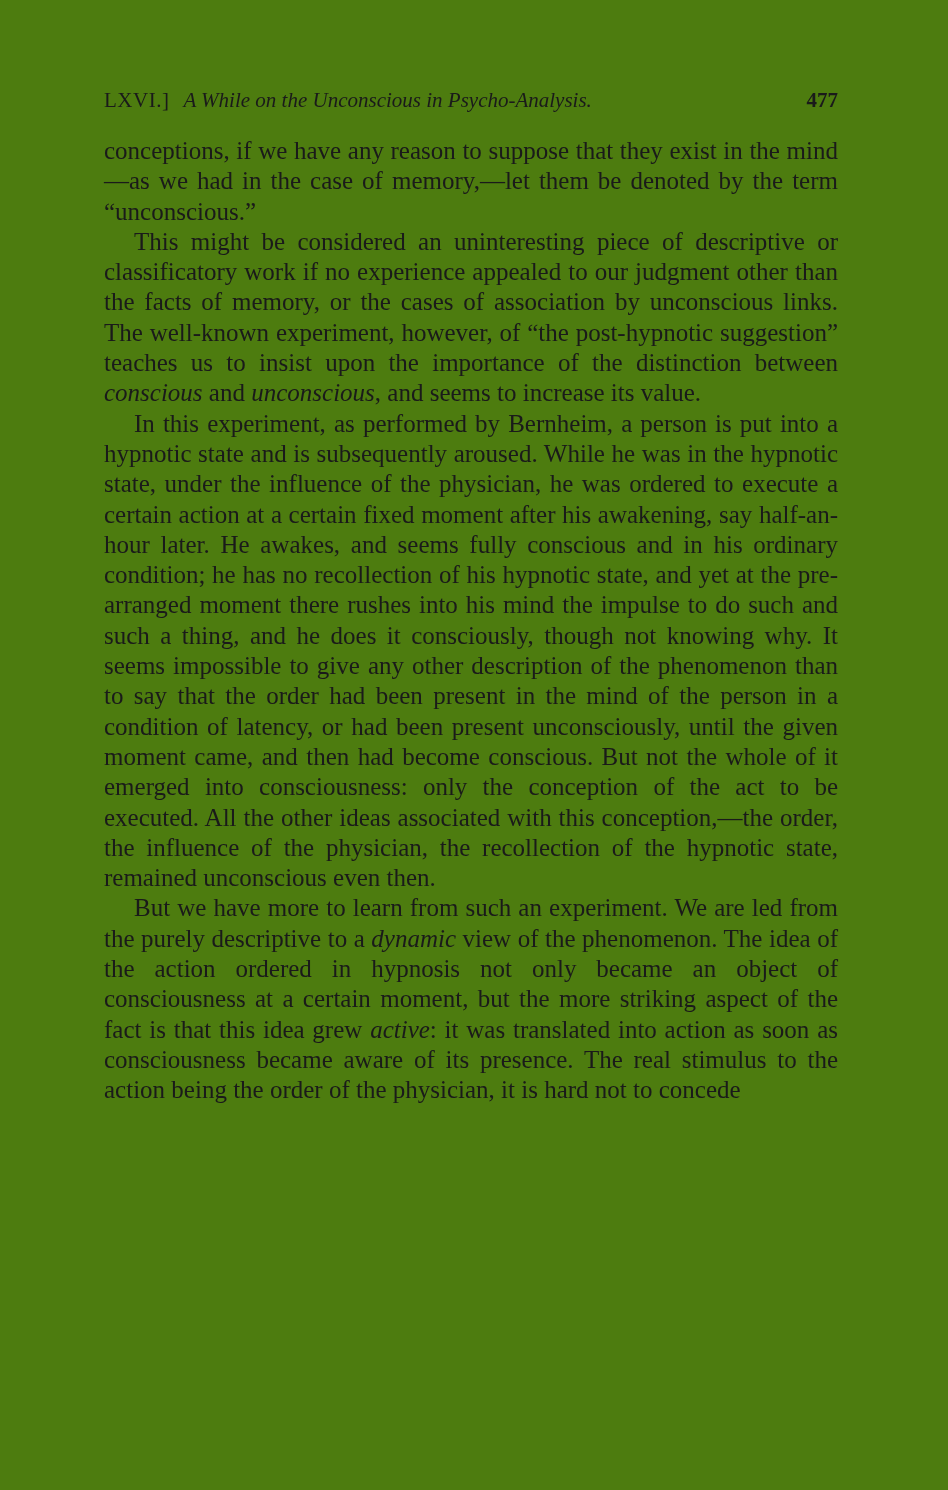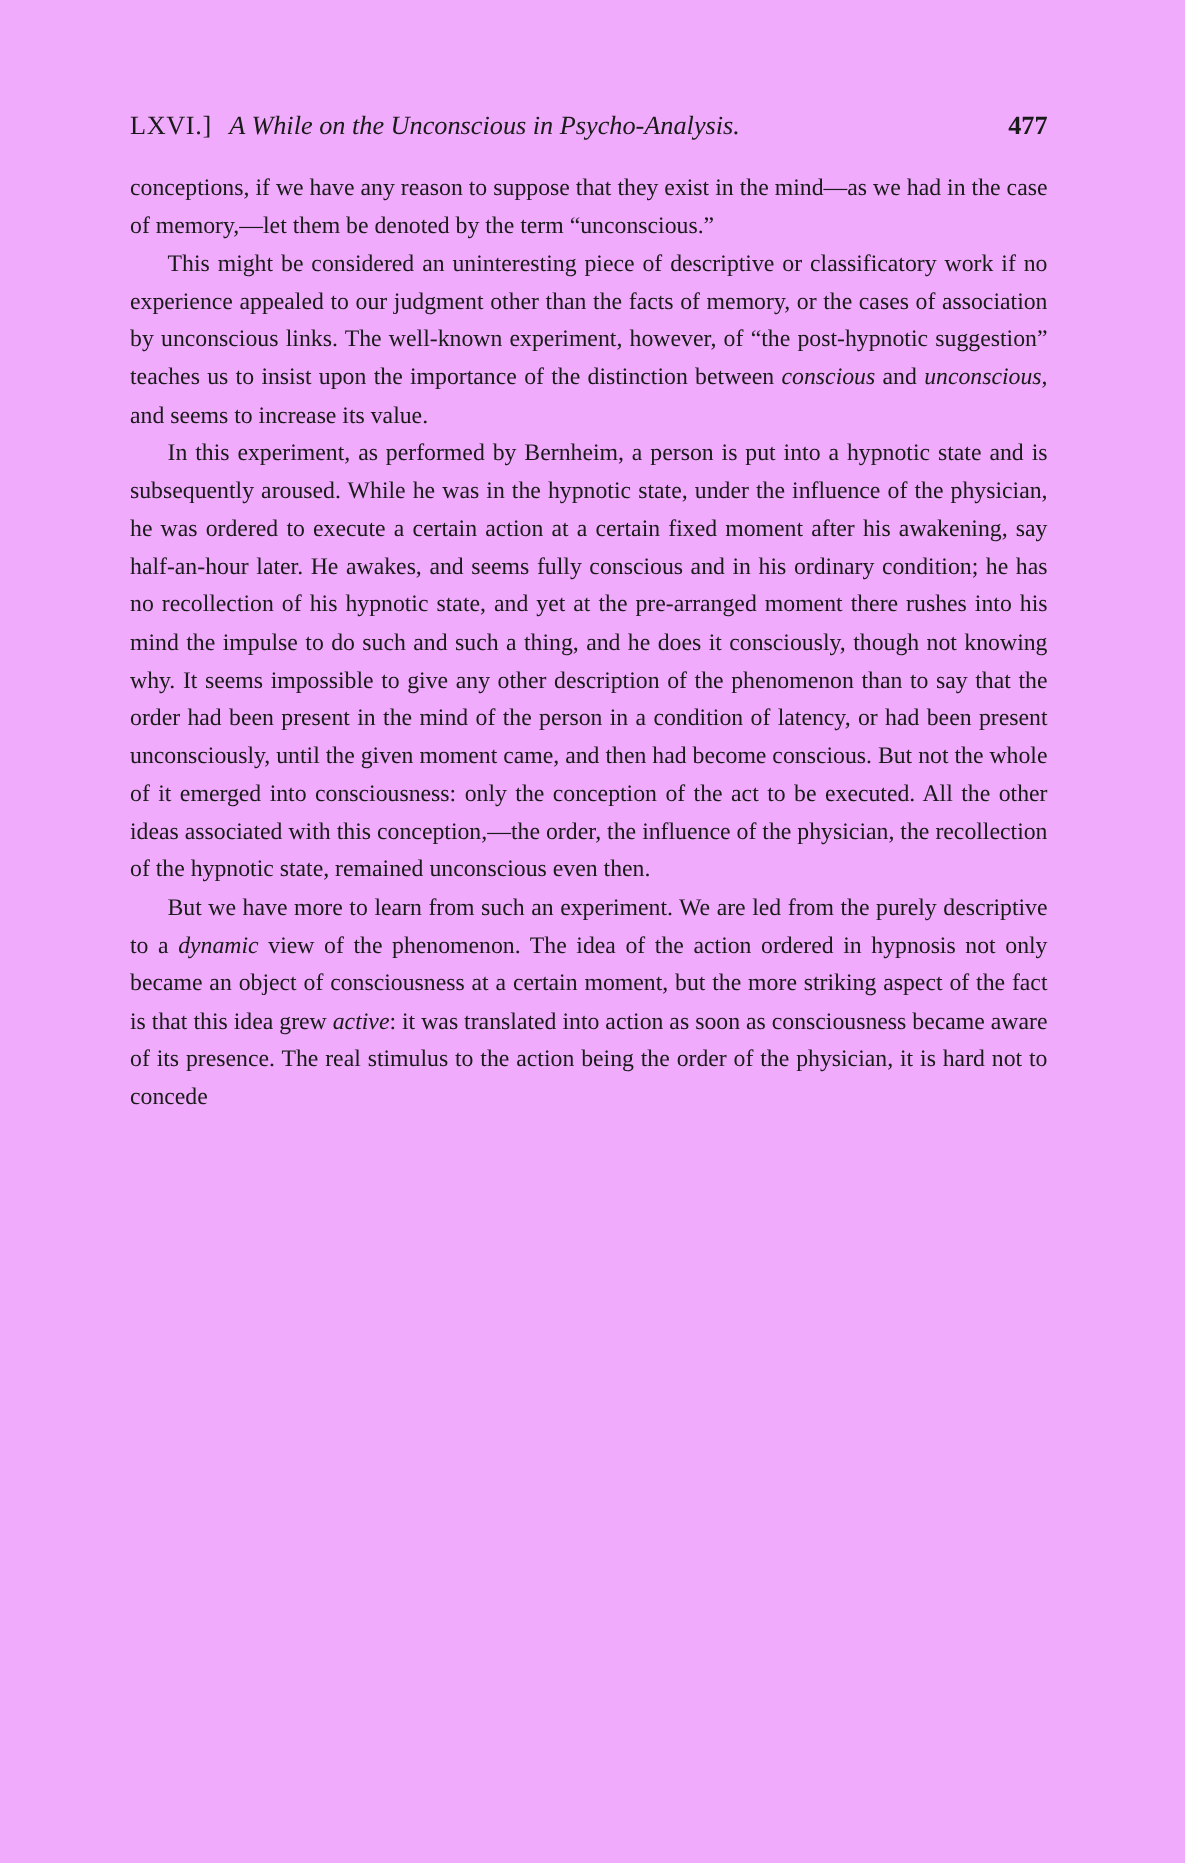--- a/index.html
+++ b/index.html
@@ -1,22 +1,22 @@
 <!DOCTYPE html>
 <html><head>
 <meta charset="utf-8">
 <style>
   html, body { margin: 0; padding: 0; background: #ffffff; }
   body { width: 948px; height: 1490px; position: relative; overflow: hidden; }
-  .page { position: absolute; left: 0; top: 0; width: 948px; height: 1490px; background: #f0abfc; }
+  .page { position: absolute; left: 0; top: 0; width: 948px; height: 1490px; background: #4d7c0f; }
   .header { position: absolute; left: 104px; top: 88px; width: 734px; display: flex; justify-content: space-between; align-items: baseline; font-family: "Liberation Serif", serif; font-size: 21px; color: #1a1a1a; }
   .header .chapter { font-variant: small-caps; letter-spacing: 0.5px; }
   .header .title { font-style: italic; flex: 1; margin-left: 14px; }
   .header .pageno { font-weight: bold; }
-  .body-text { position: absolute; left: 104px; top: 136px; width: 734px; font-family: "Liberation Serif", serif; font-size: 19px; line-height: 30.3px; color: #1a1a1a; text-align: justify; }
+  .body-text { position: absolute; left: 104px; top: 136px; width: 734px; font-family: "Liberation Serif", serif; font-size: 25px; line-height: 30.3px; color: #1a1a1a; text-align: justify; }
   .body-text p { margin: 0; text-indent: 0; }
   .body-text p.indent { text-indent: 30px; }
   .body-text em { font-style: italic; }
 </style>
 </head>
 <body>
 
 <div class="page">
   <div class="header">
     <span class="chapter">LXVI.]</span>

